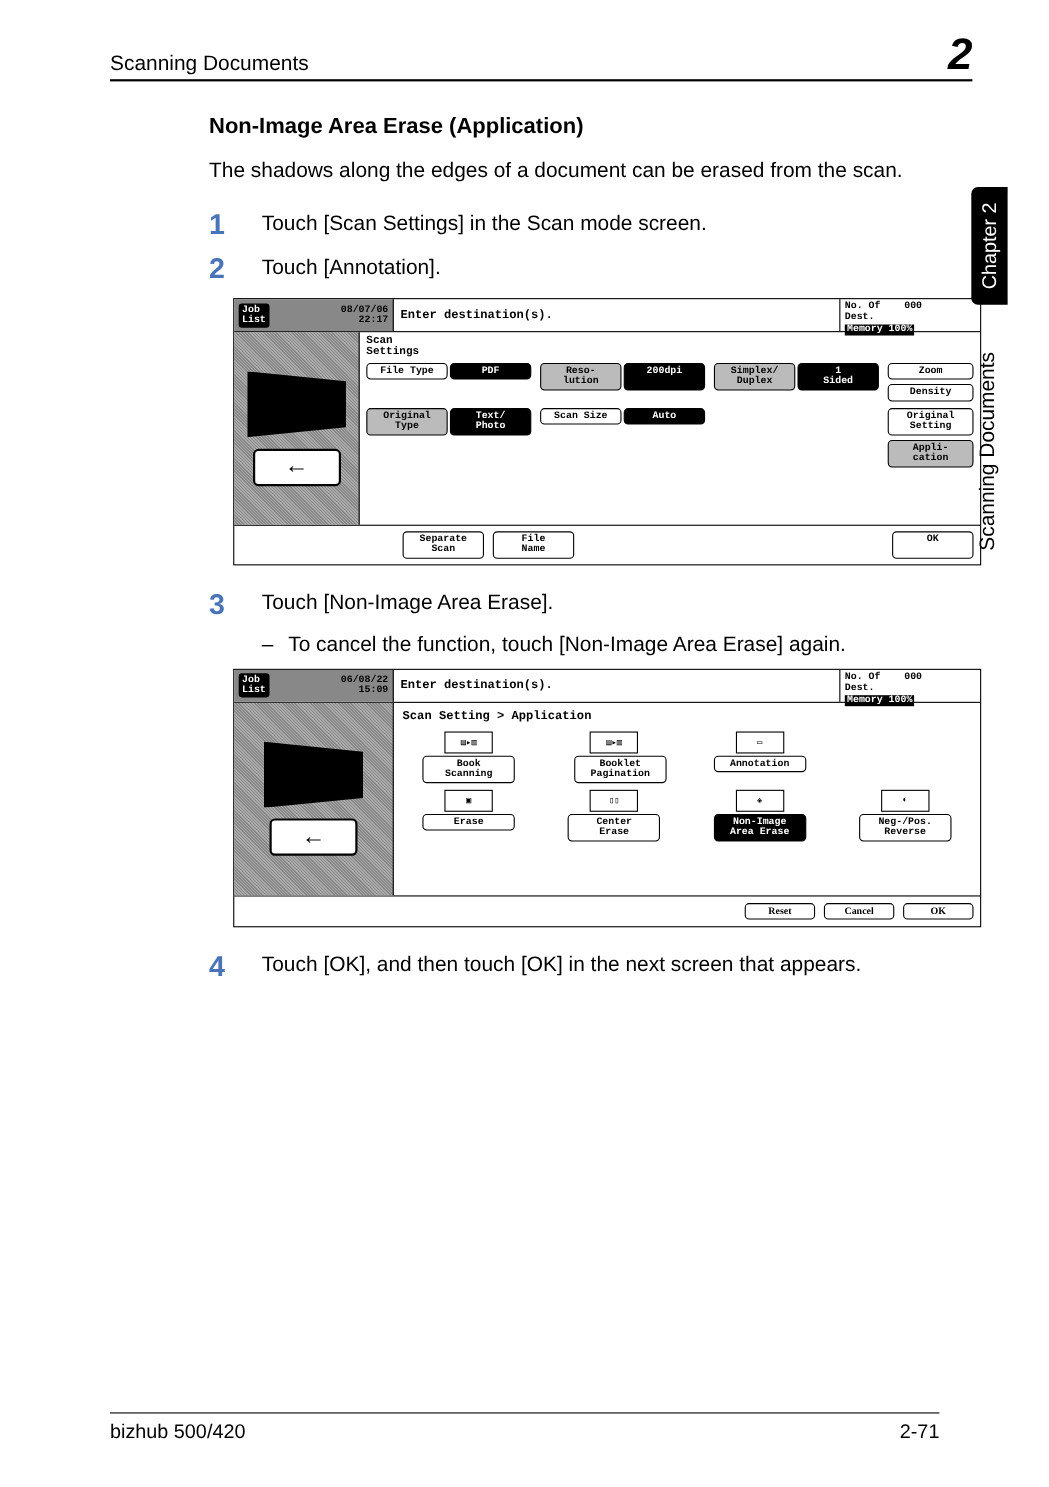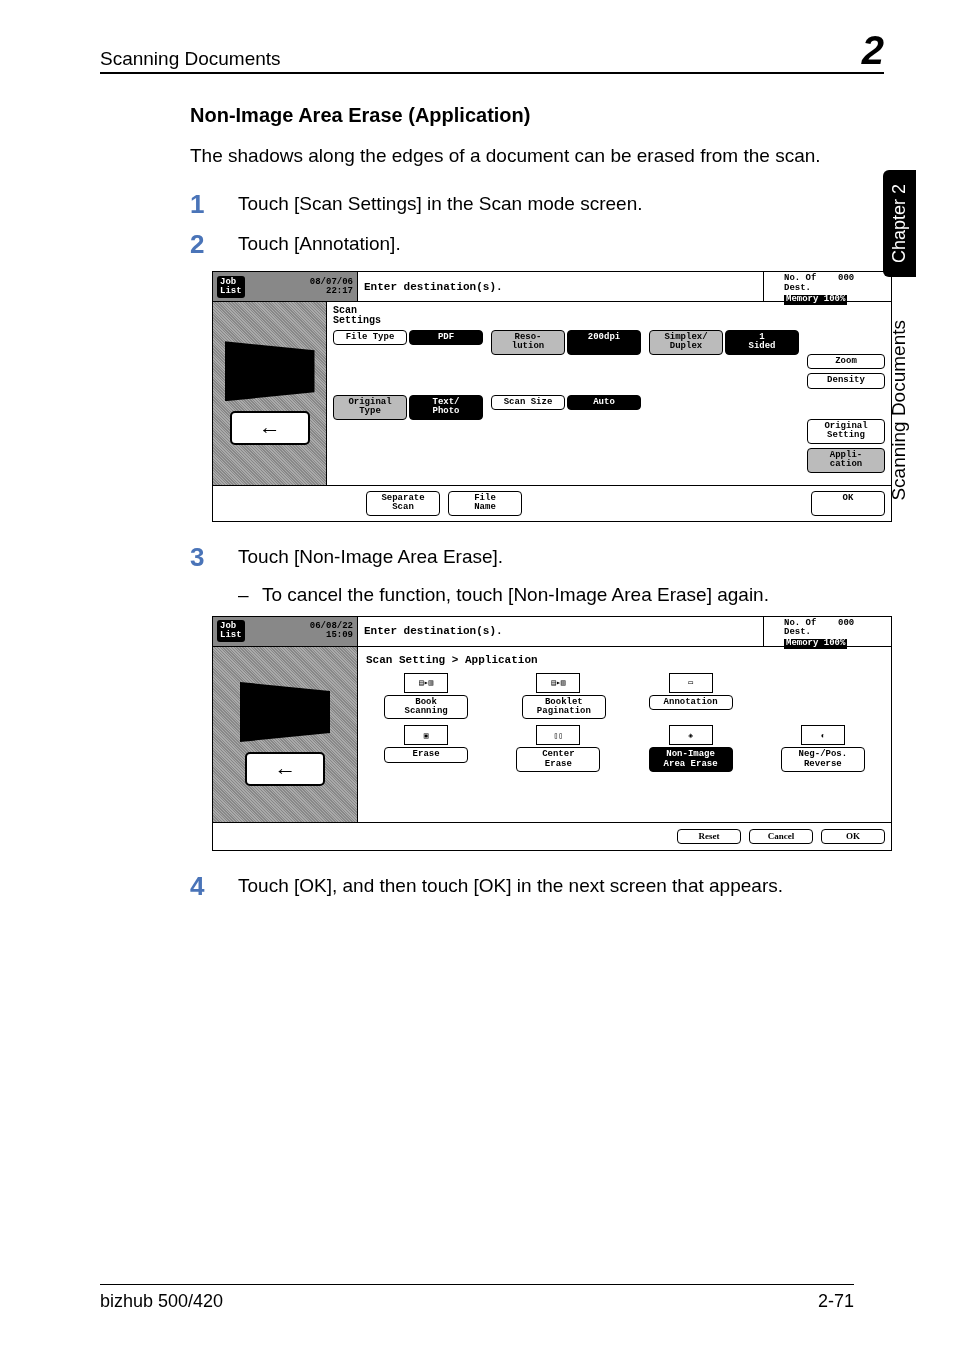--- a/index.html
+++ b/index.html
@@ -126,21 +126,21 @@
   }
   .enter-dest {
     flex: 1;
     padding: 4px 6px;
     display: flex;
     align-items: center;
   }
   .status {
     width: 128px;
     border-left: 1px solid #000;
-    padding: 2px 20px;
+    padding: 2px 4px;
     font-size: 9px;
     line-height: 1.1;
   }
   .status .mem { background:#000; color:#fff; padding:0 2px; display:inline-block; margin-top:1px;}
   .lcd-body {
     display: flex;
     min-height: 175px;
   }
   .lcd-left {
     width: 145px;
@@ -162,21 +162,21 @@
   .lcd-right { flex:1; padding:4px 6px 6px 6px; }
   .scan-label { font-size:10px; line-height:1; margin-bottom:4px;}
   .row { display:flex; gap:8px; margin-bottom:6px; align-items:flex-start;}
   .pbtn {
     border:1.5px solid #000; border-radius:4px; font-size:9px; text-align:center;
     padding:2px 4px; min-width:74px; line-height:1.05; background:#fff;
   }
   .pbtn.inv { background:#000; color:#fff; }
   .pbtn.sh { background:#bbb; }
   .stack { display:flex; flex-direction:row; gap:2px; }
-  .sidebtns { margin-left:auto; display:flex; flex-direction:column; gap:4px; width:78px;margin-top:24px;}
+  .sidebtns { margin-left:auto; display:flex; flex-direction:column; gap:4px; width:78px;}
   .footer-row { display:flex; gap:8px; padding:5px 6px; border-top:1px solid #000;}
   .footer-row .pbtn { min-width:74px; }
   .footer-row .spacer { flex:1; }
 
   .breadcrumb { font-size:11px; padding:3px 0 5px 2px; }
   .app-grid { display:grid; grid-template-columns: repeat(4, 1fr); gap:6px 8px; padding:2px 0;}
   .app-cell { display:flex; flex-direction:column; align-items:center; gap:2px;}
   .app-icon { width:44px; height:20px; border:1px solid #000; font-size:8px; display:flex; align-items:center; justify-content:center; background:#fff;}
   .app-btn { border:1.5px solid #000; border-radius:4px; font-size:9px; padding:2px 2px; width:84px; text-align:center; line-height:1.05;}
   .app-btn.sel { background:#000; color:#fff; }

